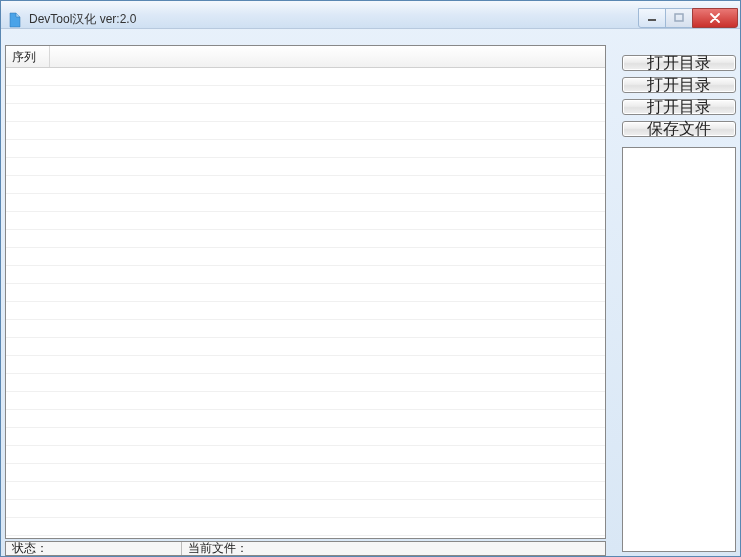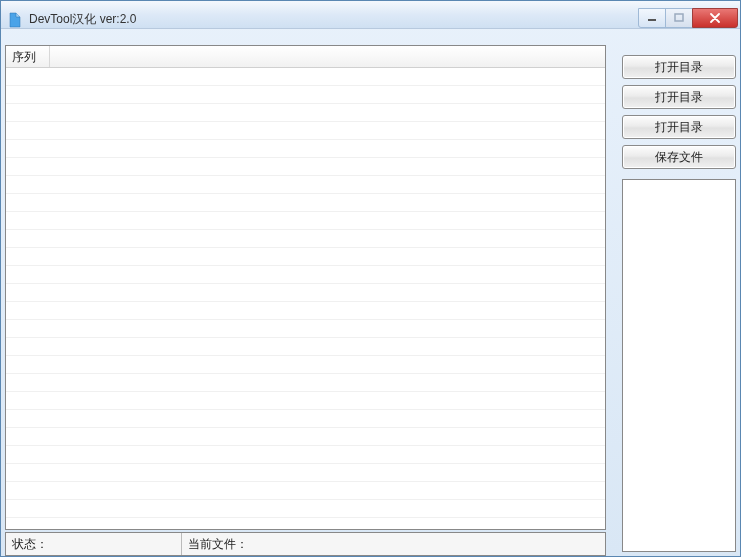--- a/index.html
+++ b/index.html
@@ -102,21 +102,21 @@
     flex: 1;
     overflow: auto;
   }
   .lv-row {
     display: flex;
     height: 18px;
     border-bottom: 1px solid #f0f0f0;
   }
 
   .statusbar {
-    height: 24px;
+    height: 15px;
     margin-top: 2px;
     border: 1px solid #888;
     background: #f6f6f6;
     display: flex;
     align-items: center;
     font-size: 12px;
     color: #222;
   }
   .status-cell {
     border-right: 1px solid #bbb;
@@ -127,26 +127,26 @@
   }
   .status-cell:last-child { border-right: none; flex: 1; align-items: center; }
 
   .side-panel {
     width: 114px;
     display: flex; flex-direction: column;
     gap: 6px;
     padding-top: 10px;
   }
   .btn {
-    height: 24px;
+    height: 16px;
     border: 1px solid #8a8a8a;
     border-radius: 3px;
     background: linear-gradient(to bottom, #fdfdfd 0%, #ececec 45%, #e1e1e1 55%, #f0f0f0 100%);
     display: flex; align-items: center; justify-content: center;
-    font-size: 12px;
+    font-size: 16px;
     color: #222;
     cursor: default;
     box-shadow: inset 0 0 0 1px #fff;
   }
   .side-box {
     flex: 1;
     border: 1px solid #888;
     background: #fff;
     margin-top: 4px;
     min-height: 0;

